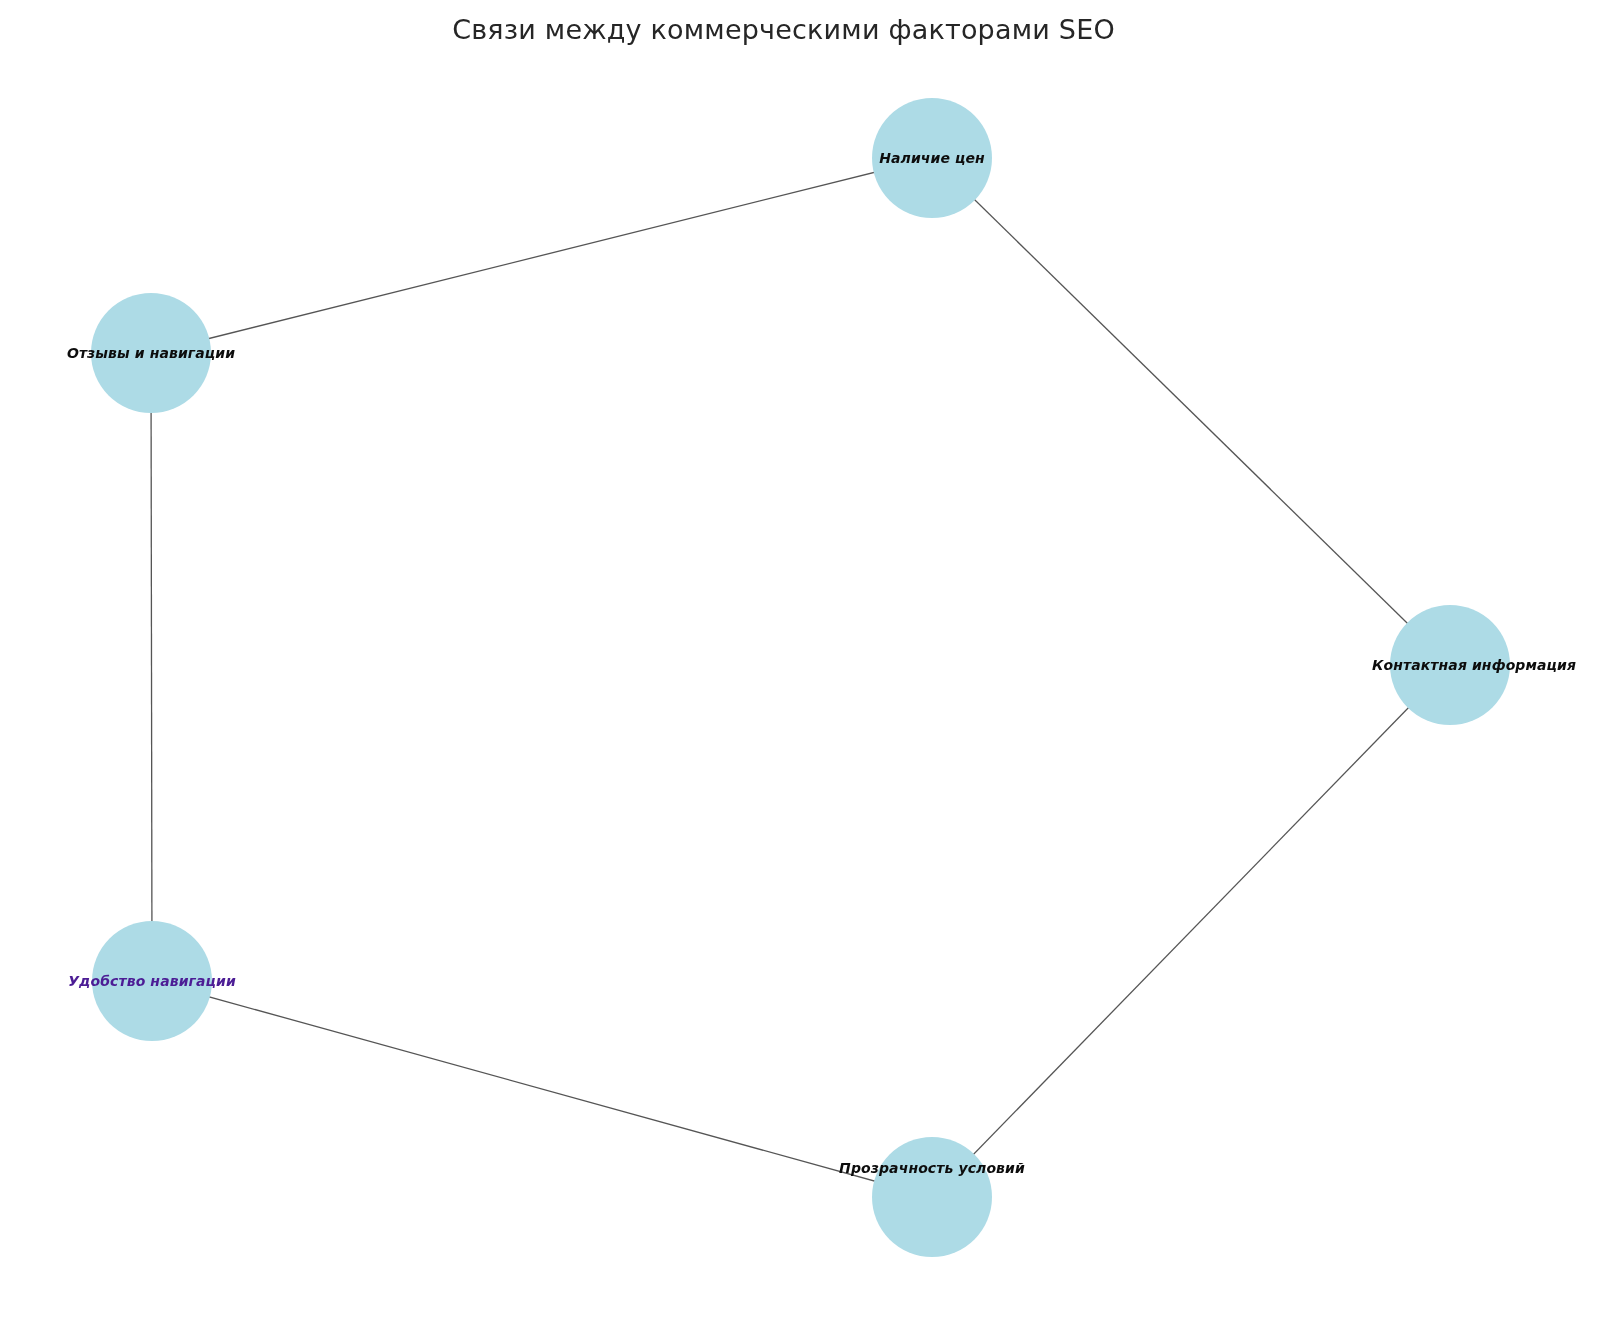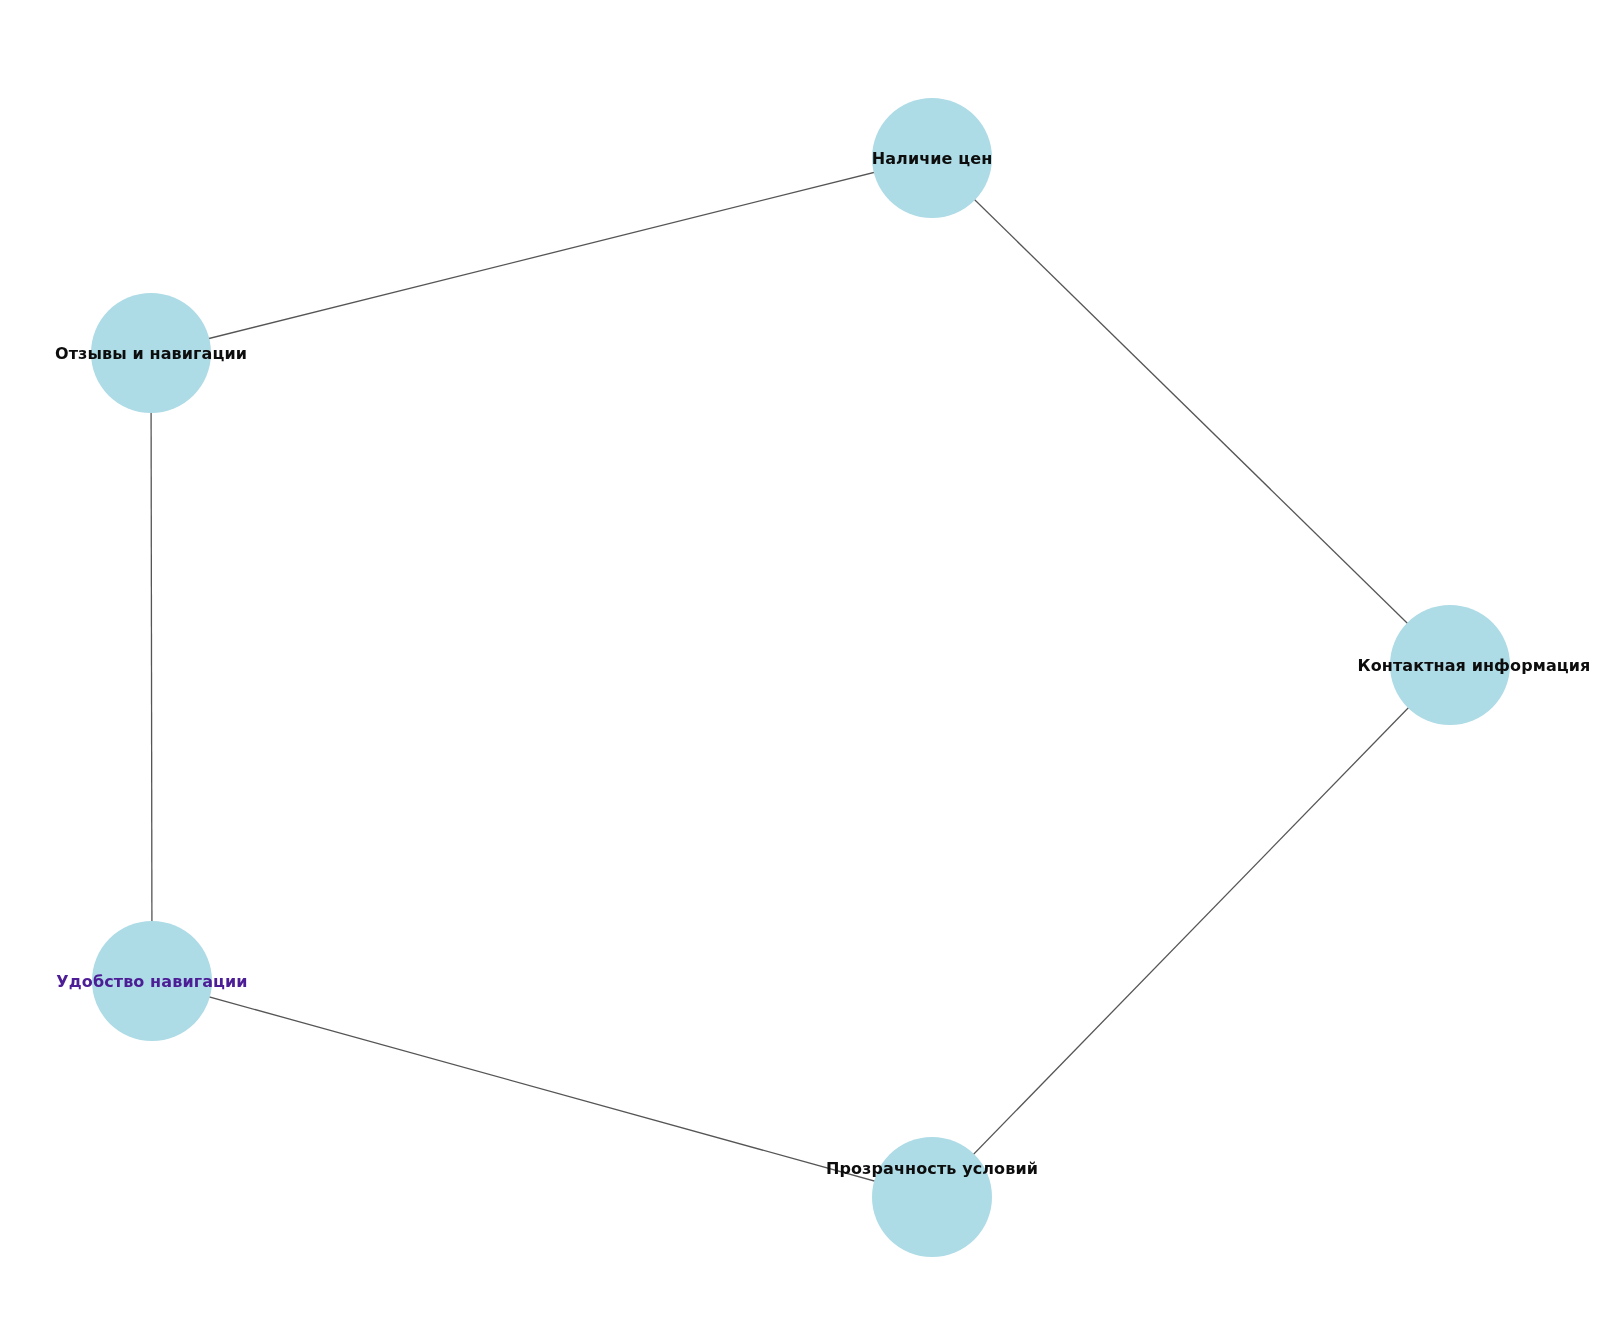--- a/index.html
+++ b/index.html
@@ -45,34 +45,36 @@
     stroke-width: 1.3;
     fill: none;
   }
   .graph-node-circle {
     fill: #addbe6;
     stroke: none;
   }
   .node-label {
     position: absolute;
     font-family: "DejaVu Sans", "Liberation Sans", sans-serif;
-    font-size: 16px;
+    font-size: 14px;
     font-weight: 700;
     color: #0d0d0d;
     white-space: nowrap;
     transform: translate(-50%, -50%);
     pointer-events: none;
     letter-spacing: 0.1px;
+    font-style: italic;
   }
 </style>
 </head>
 <body>
 
 <div id="figure">
 
+  <div id="chart-title">Связи между коммерческими факторами SEO</div>
 
   <svg id="graph-svg" viewBox="0 0 1600 1323">
     <g id="edges-layer">
         <line x1="932" y1="158" x2="1450" y2="665" class="graph-edge" stroke="#555555" stroke-width="1.3"></line>
         <line x1="1450" y1="665" x2="932" y2="1197" class="graph-edge" stroke="#555555" stroke-width="1.3"></line>
         <line x1="932" y1="1197" x2="152" y2="981" class="graph-edge" stroke="#555555" stroke-width="1.3"></line>
         <line x1="152" y1="981" x2="151" y2="353" class="graph-edge" stroke="#555555" stroke-width="1.3"></line>
         <line x1="151" y1="353" x2="932" y2="158" class="graph-edge" stroke="#555555" stroke-width="1.3"></line>
       </g>
     <g id="nodes-layer">

